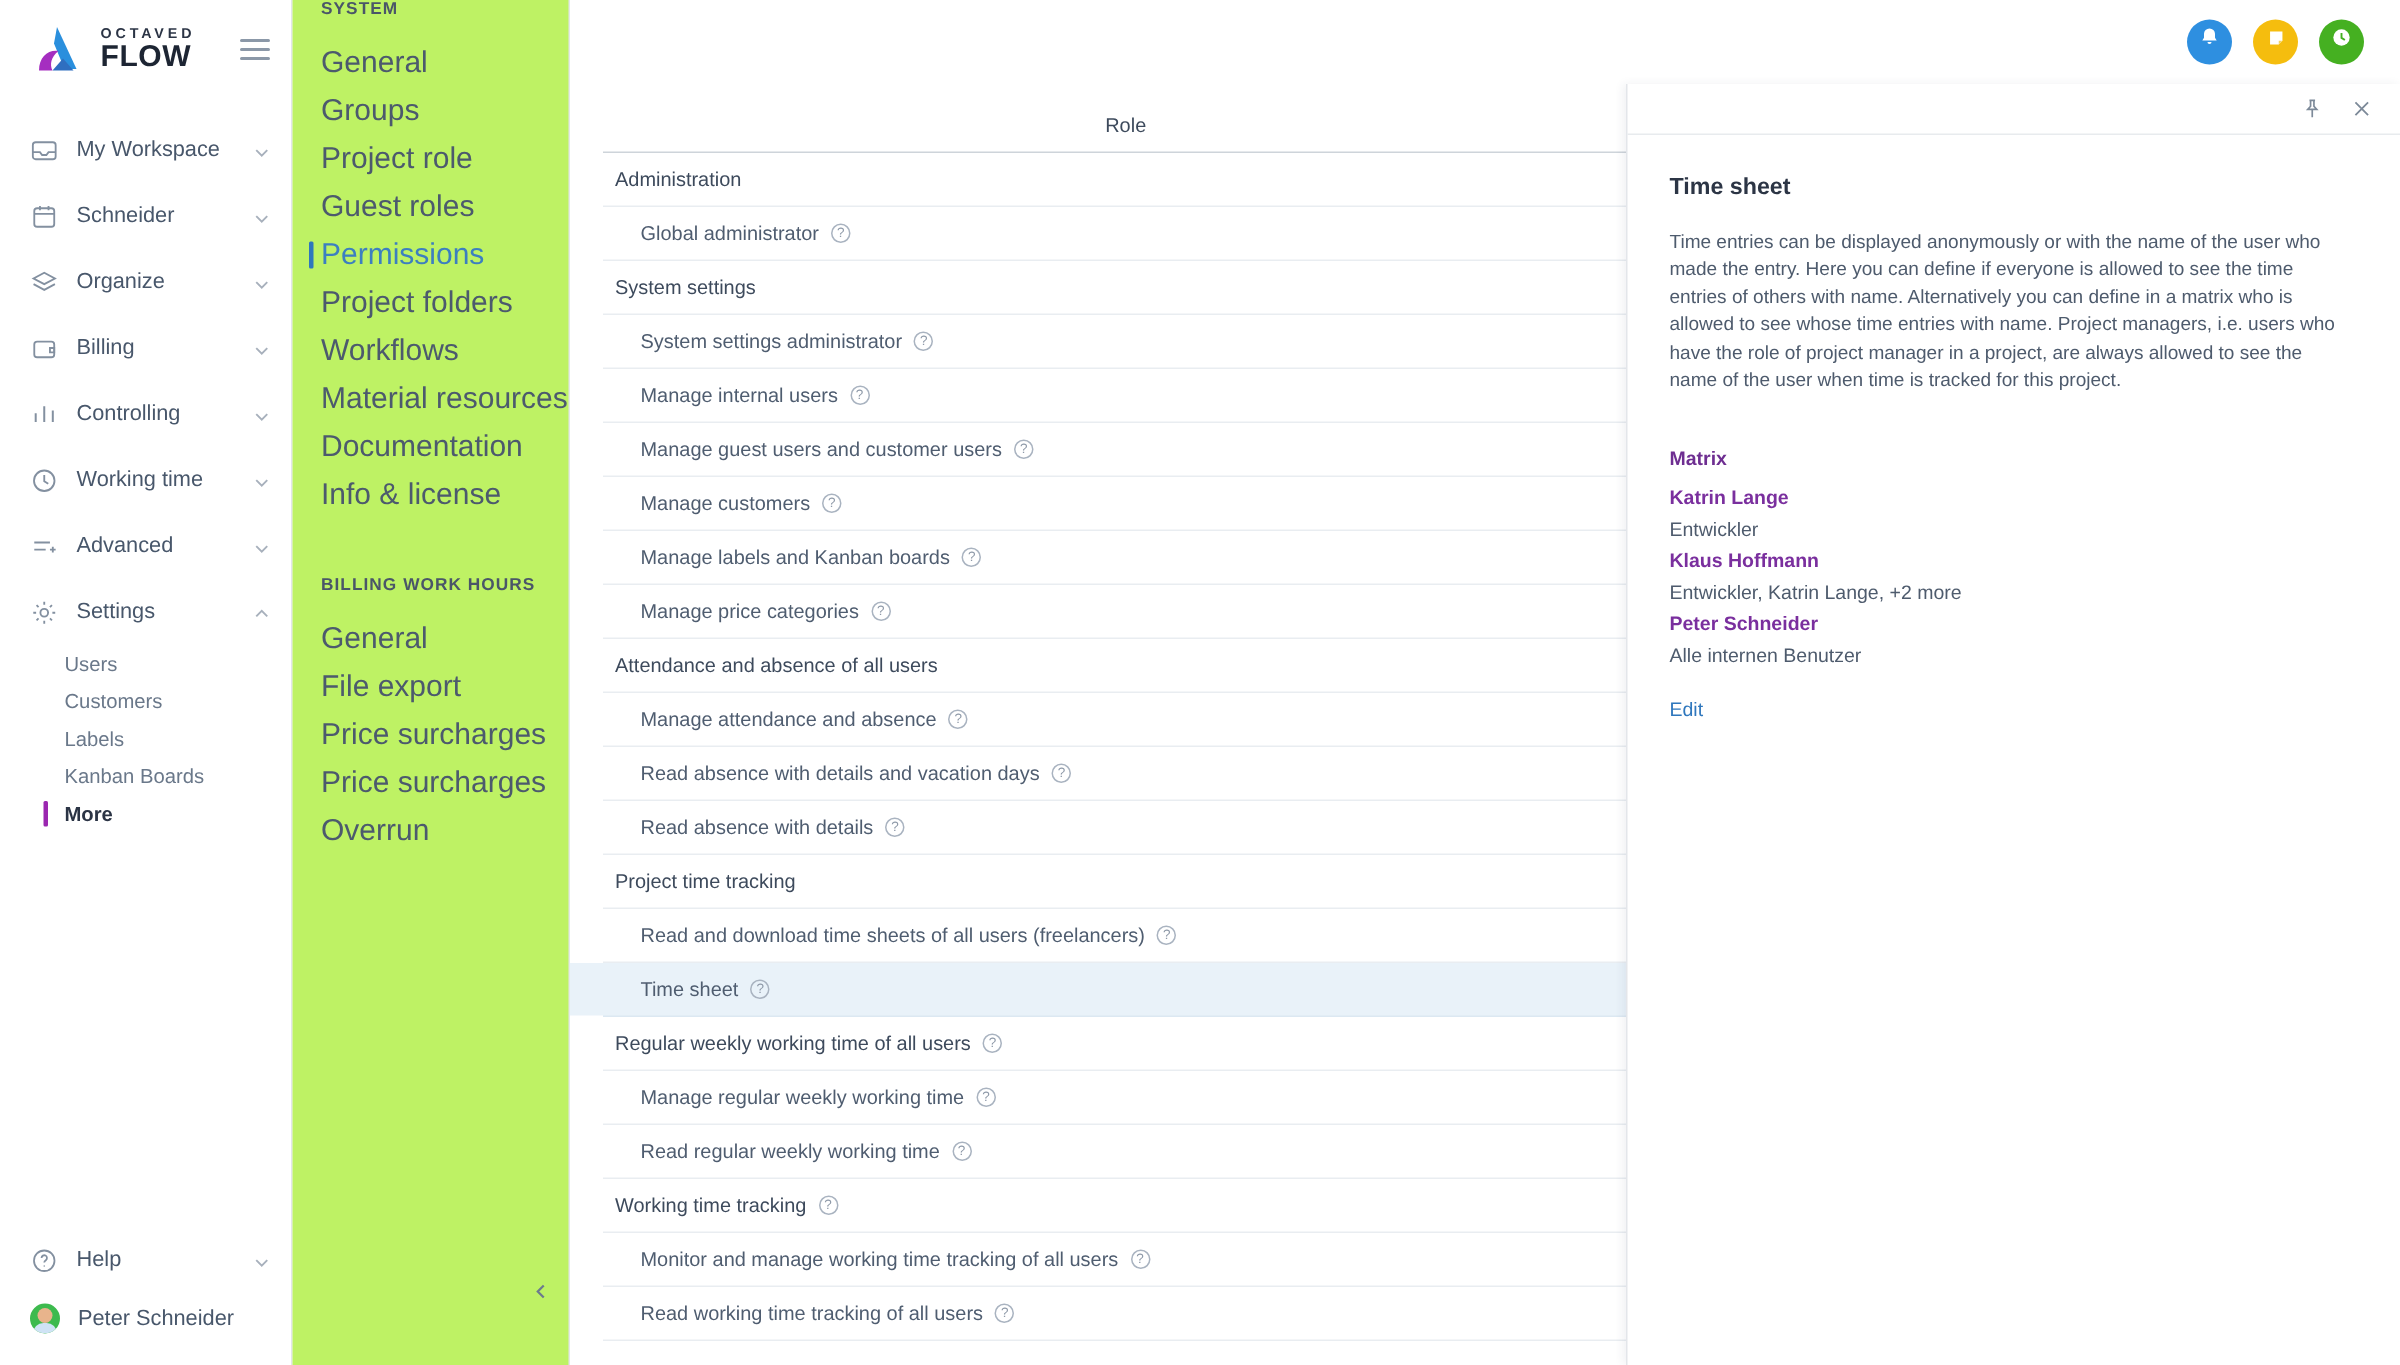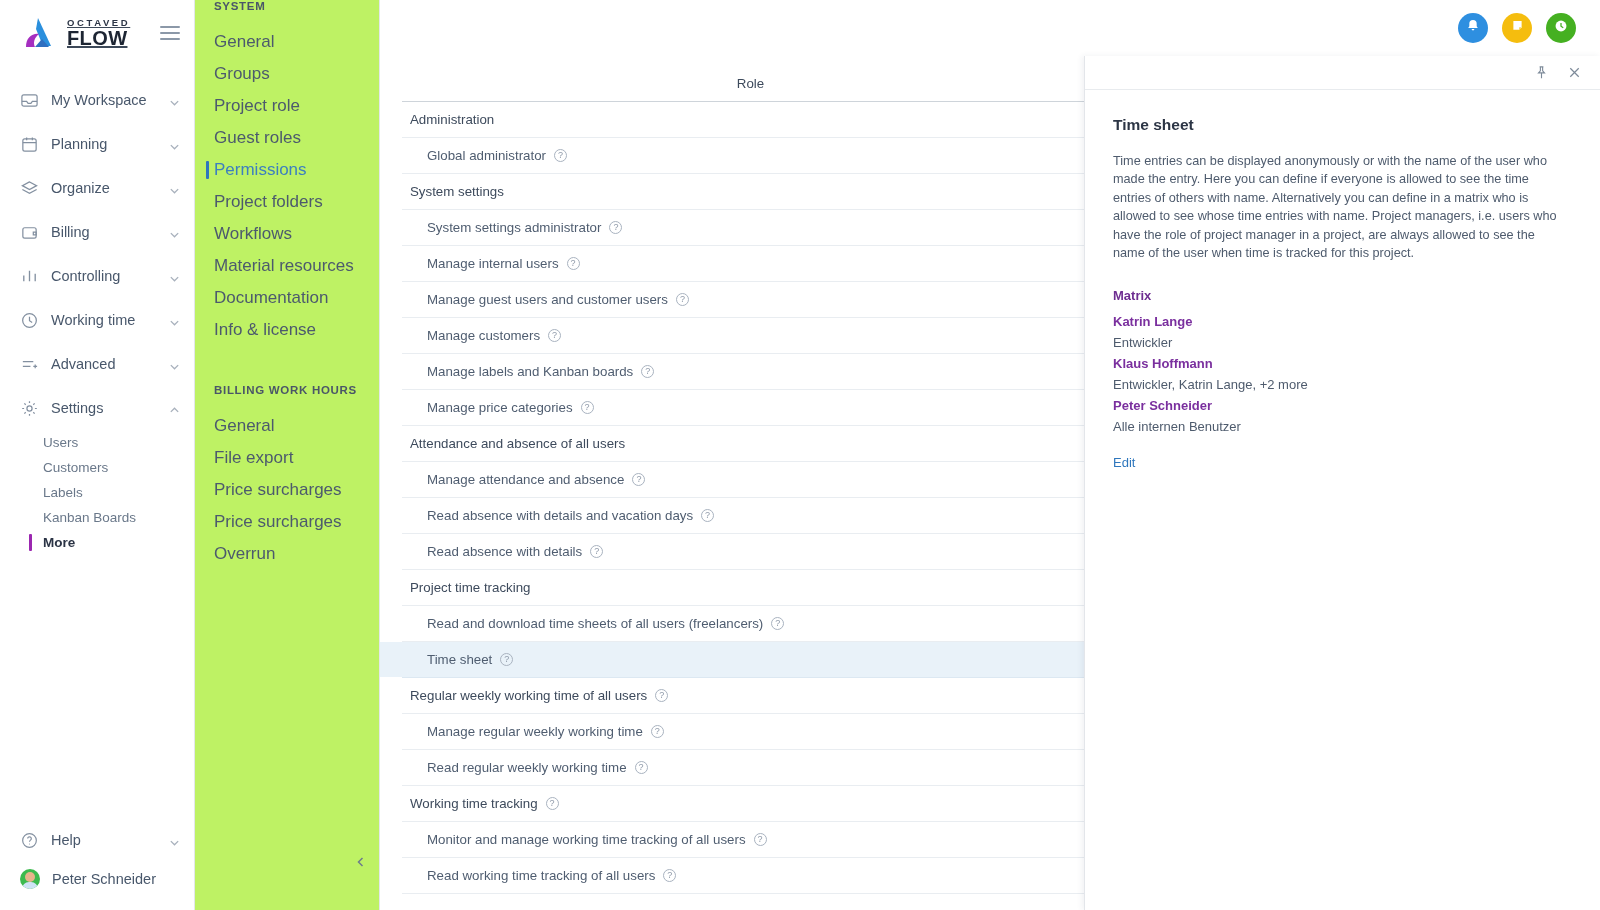--- a/index.html
+++ b/index.html
@@ -18,21 +18,21 @@
     border-right: 1px solid #e3e6ea;
     display: flex; flex-direction: column; flex: 0 0 195px;
     position: relative;
   }
   .brand-row {
     height: 66px; display: flex; align-items: center;
     padding: 0 14px 0 18px; justify-content: space-between;
   }
   .brand { display: flex; align-items: center; gap: 9px; }
   .brand-logo { width: 40px; height: 34px; position: relative; flex: 0 0 40px; }
-  .brand-text { line-height: 1; text-decoration: underline; }
+  .brand-text { line-height: 1; }
   .brand-top {
     font-size: 9.5px; letter-spacing: 2.6px; color: #2b3445;
     font-weight: 600; display: block; margin-bottom: 1px;
   }
   .brand-bottom {
     font-size: 20px; letter-spacing: 0.4px; color: #1d2533;
     font-weight: 700; display: block;
   }
   .hamburger { width: 20px; height: 14px; display: flex; flex-direction: column;
     justify-content: space-between; cursor: pointer; }
@@ -75,21 +75,21 @@
   .subnav {
     width: 185px; flex: 0 0 185px; height: 910px; background: #bef264;
     border-right: 1px solid #e3e6ea; position: relative;
   }
   .subnav-head {
     font-size: 11.5px; font-weight: 700; letter-spacing: .7px;
     color: #4a5668; padding: 0 0 14px 19px; text-transform: uppercase;
   }
   .subnav-item {
     height: 32px; display: flex; align-items: center; padding-left: 19px;
-    font-size: 17px; color: #4c5a6d; cursor: pointer; position: relative;
+    font-size: 20px; color: #4c5a6d; cursor: pointer; position: relative;
   }
   .subnav-item.active { color: #3c7fc0; }
   .subnav-item.active::before {
     content: ""; position: absolute; left: 11px; top: 7px;
     width: 3px; height: 18px; background: #2f77bd; border-radius: 1px;
   }
   .subnav-gap { height: 38px; }
   .collapse-btn {
     position: absolute; left: 160px; bottom: 40px; font-size: 15px;
     color: #6d7b8d; cursor: pointer; line-height: 1;
@@ -151,21 +151,21 @@
   .rpanel-head {
     height: 34px; display: flex; align-items: center; justify-content: flex-end;
     gap: 18px; padding-right: 18px; border-bottom: 1px solid #e8ebee;
   }
   .rp-icon { width: 15px; height: 15px; color: #7d8a99; cursor: pointer; }
   .rpanel-body { padding: 26px 26px 0 28px; }
   .rp-title {
     font-size: 15.5px; font-weight: 700; color: #2c3545; margin-bottom: 18px;
   }
   .rp-para {
-    font-size: 12.7px; line-height: 1.45; color: #4e5b6d; margin-bottom: 26px;
+    font-size: 12.7px; line-height: 1.45; color: #4e5b6d; margin-bottom: 36px;
     max-width: 452px;
   }
   .rp-matrix-title {
     font-size: 13px; font-weight: 700; color: #6e2e91; margin-bottom: 8px;
   }
   .rp-name { font-size: 13px; font-weight: 700; color: #7a2f9e; line-height: 21px; }
   .rp-sub { font-size: 13px; color: #4e5b6d; line-height: 21px; }
   .rp-edit {
     display: inline-block; margin-top: 18px; font-size: 13px;
     color: #2f77bd; cursor: pointer;
@@ -210,21 +210,21 @@
           <svg viewBox="0 0 12 12" width="11" height="11" fill="none" stroke="#6e7d90" stroke-width="1.4">
               <path d="M2 4.5L6 8.5 10 4.5"></path>
             </svg></span>
       </div>
       <div class="nav-item">
         <span class="ico">
           <svg viewBox="0 0 20 20" width="19" height="19" fill="none" stroke="#6e7d90" stroke-width="1.3">
             <rect x="3" y="4" width="14" height="13" rx="2"></rect>
               <path d="M3 8h14M7 2.5v3M13 2.5v3"></path>
           </svg></span>
-        <span class="lbl">Planning</span>
+        <span class="lbl">Schneider</span>
         <span class="chev">
           <svg viewBox="0 0 12 12" width="11" height="11" fill="none" stroke="#6e7d90" stroke-width="1.4">
               <path d="M2 4.5L6 8.5 10 4.5"></path>
             </svg></span>
       </div>
       <div class="nav-item">
         <span class="ico">
           <svg viewBox="0 0 20 20" width="19" height="19" fill="none" stroke="#6e7d90" stroke-width="1.3">
             <path d="M10 3L2.5 7 10 11l7.5-4z"></path>
               <path d="M2.5 11L10 15l7.5-4"></path>

